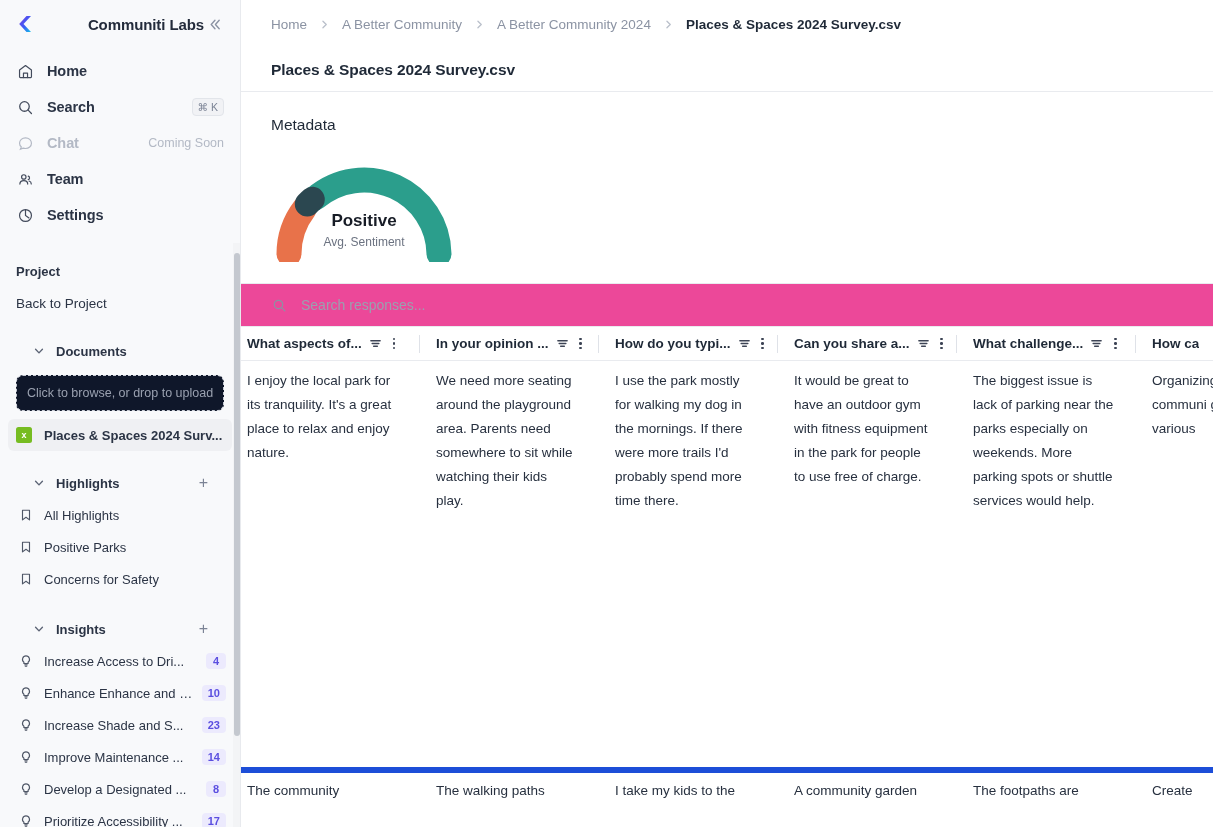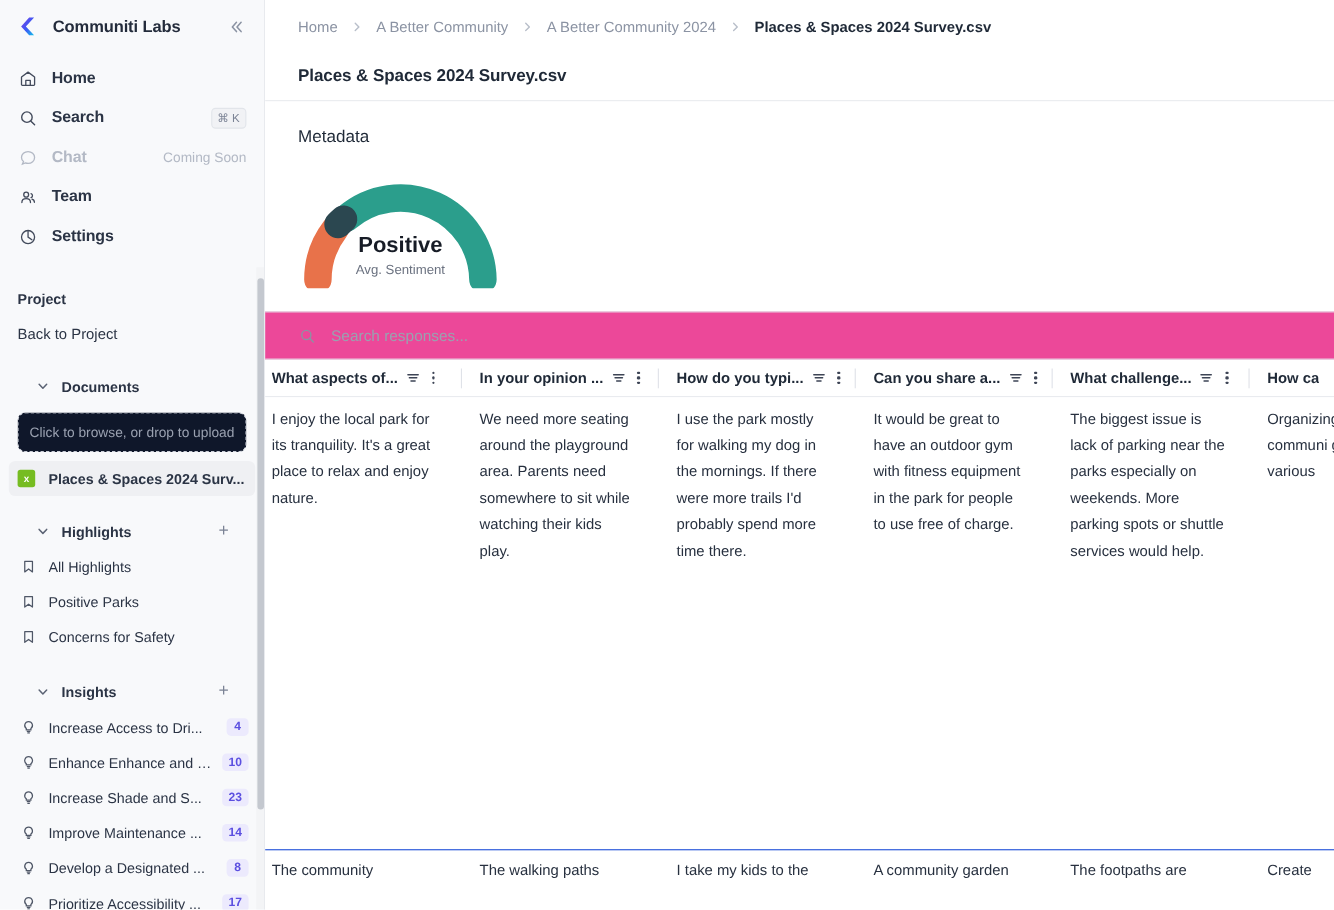--- a/index.html
+++ b/index.html
@@ -22,21 +22,21 @@
     overflow: hidden;
   }
   .brand {
     display: flex; align-items: center;
     height: 48px; padding: 0 16px;
     margin-top: 0;
   }
   .brand-logo { width: 20px; height: 20px; flex: 0 0 20px; margin-right: 12px; }
   .brand-name {
     font-size: 15px; font-weight: 700; color: #232b3b;
-    letter-spacing: -0.1px; flex: 1;
+    letter-spacing: -0.1px; flex: 1; text-align: right;
   }
   .collapse-btn {
     width: 20px; height: 20px; display: flex;
     align-items: center; justify-content: center;
     color: #8b93a3; cursor: pointer;
   }
 
   .nav { margin-top: 5px; }
   .nav-item {
     display: flex; align-items: center;
@@ -141,21 +141,21 @@
   .page-title { font-size: 15.5px; font-weight: 700; color: #1f2937; letter-spacing: -0.1px; }
 
   .meta-wrap { padding: 24px 0 0 30px; }
   .meta-title { font-size: 15.5px; font-weight: 400; color: #1f2937; }
   .gauge-block {
     margin-top: 22px; width: 186px; height: 106px; position: relative;
   }
   .gauge-labels {
     position: absolute; left: 0; right: 0; top: 56px; text-align: center;
   }
-  .gauge-value { font-size: 20px; font-weight: 700; color: #171c26; line-height: 1.1; }
+  .gauge-value { font-size: 17px; font-weight: 700; color: #171c26; line-height: 1.1; }
   .gauge-caption { font-size: 12px; color: #6b7280; margin-top: 4px; }
 
   .search-bar {
     margin-top: 21px; height: 44px;
     border-top: 1px solid #e9ebef; border-bottom: 1px solid #e9ebef;
     display: flex; align-items: center; padding-left: 30px;
     background: #ec4899;
   }
   .search-bar .s-ico { color: #8b93a3; width: 16px; height: 16px; display:flex; align-items:center; justify-content:center;}
   .search-input {
@@ -175,21 +175,21 @@
   }
   .th .th-txt {
     font-size: 13.5px; font-weight: 700; color: #1f2937;
     white-space: nowrap; overflow: hidden; text-overflow: ellipsis;
   }
   .th .filter-ico { margin-left: 7px; color: #3d4455; width:13px;height:13px; display:flex;align-items:center;justify-content:center; cursor:pointer;}
   .th .dots-ico { margin-left: 7px; color: #3d4455; width: 10px; display: flex; flex-direction: column; align-items: center; gap: 2px; cursor: pointer;}
   .th .dots-ico i { width: 2.5px; height: 2.5px; background: #3d4455; border-radius: 50%; display: block; }
   .col-div { width: 1px; height: 18px; background: #dfe2e8; flex: 0 0 1px; }
 
-  .trow { display: flex; border-bottom: 1px solid #1d4ed8; }
+  .trow { display: flex; border-bottom: 6px solid #1d4ed8; }
   .td {
     font-size: 13.5px; line-height: 24px; color: #27303f;
     padding: 8px 22px 10px 0; flex: 0 0 auto; box-sizing: border-box;
   }
   .row1 { height: 412px; }
   .row2 { height: 60px; overflow: hidden; }
   .row2 .td { padding-top: 6px; }
 </style>
 </head>
 <body>

